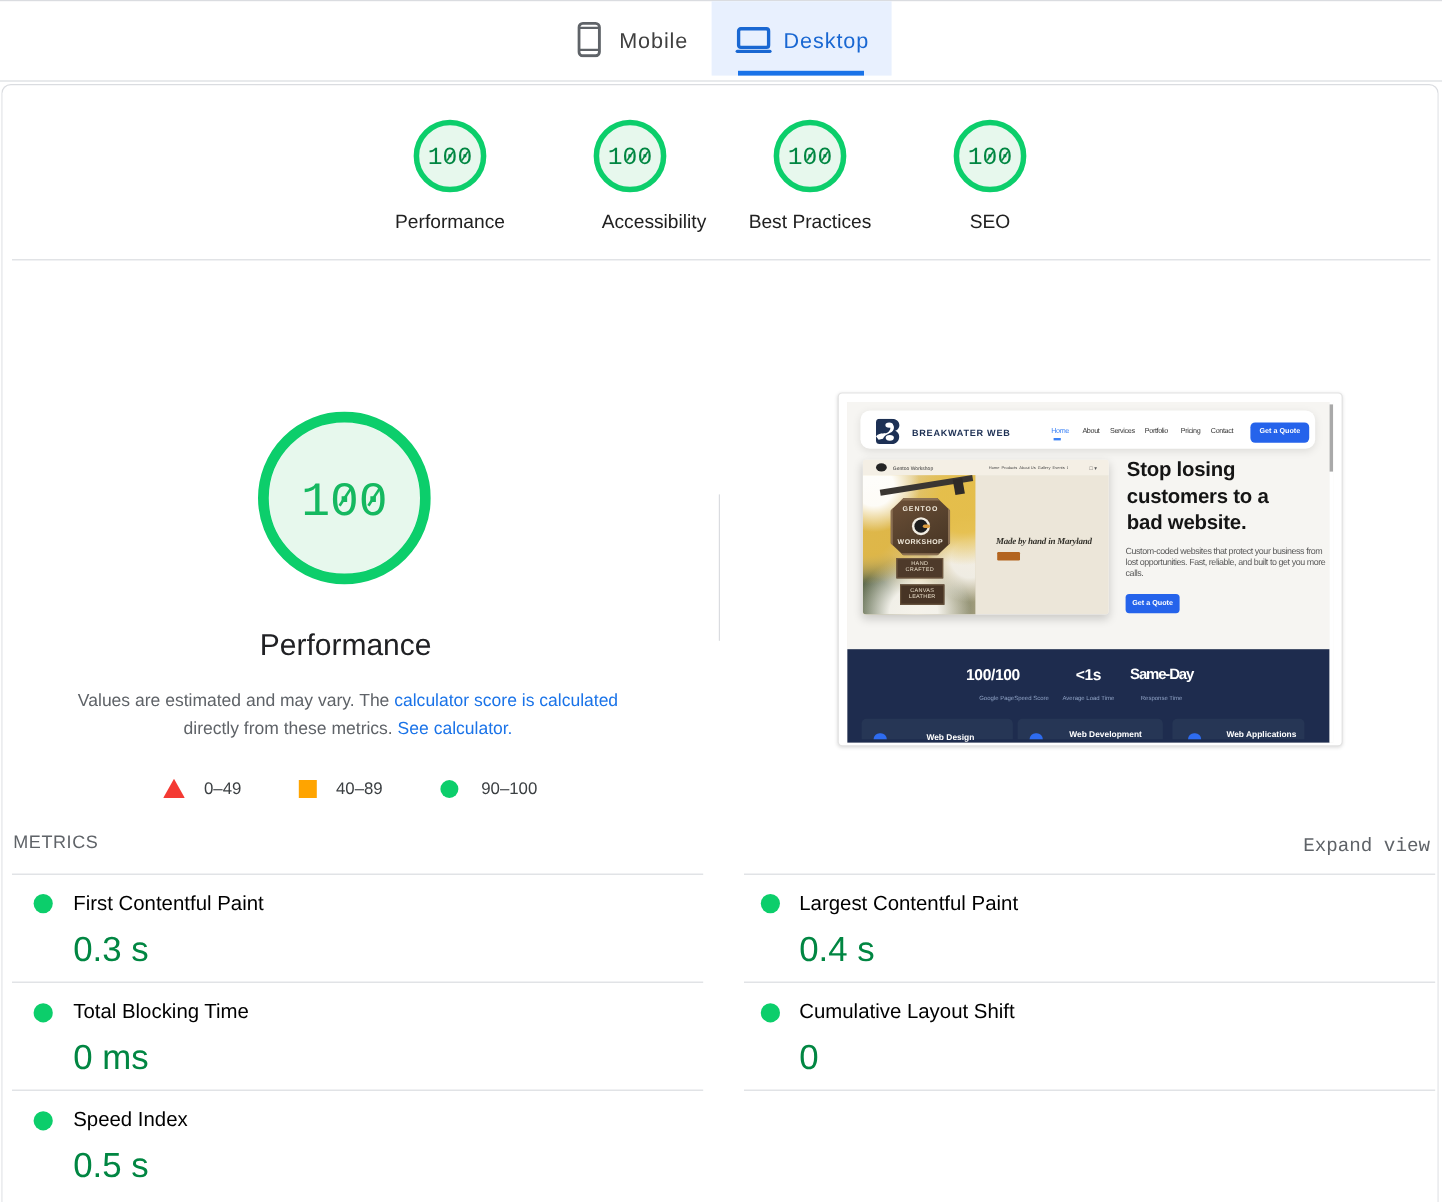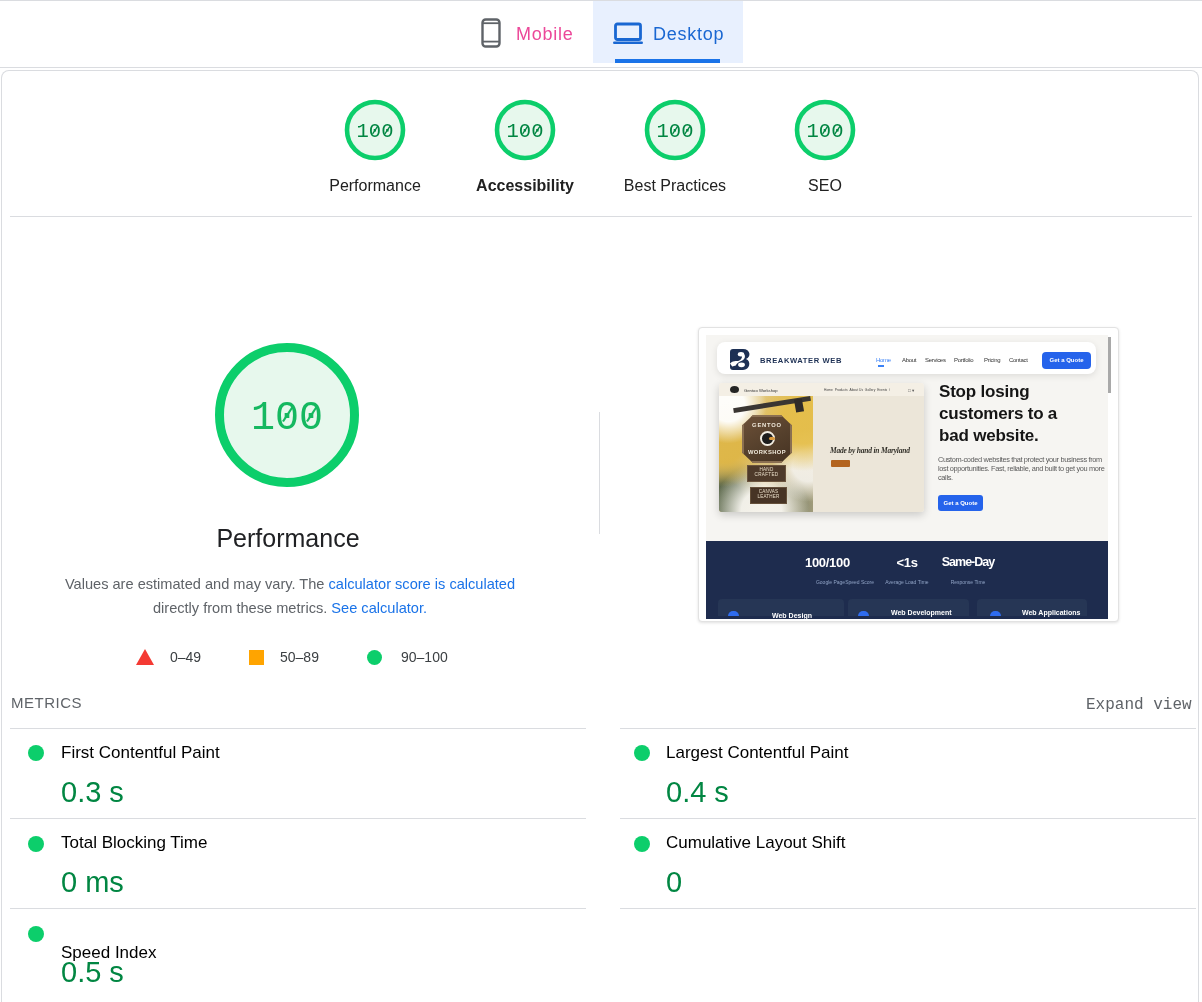--- a/index.html
+++ b/index.html
@@ -7,21 +7,21 @@
   body { font-family:"Liberation Sans", sans-serif; }
   #page { position:relative; width:1202px; height:1002px; overflow:hidden; background:#fff; }
   .abs { position:absolute; }
 
   
   #topline { left:0; top:0; width:1202px; height:1px; background:#dadce0; }
   #tabborder { left:0; top:67px; width:1202px; height:1px; background:#dadce0; }
   #tab-desktop-bg { left:593px; top:1px; width:150px; height:62px; background:#e8f0fe; }
   #tab-underline { left:615px; top:59px; width:105px; height:4px; background:#1a73e8; }
   .tablabel { font-size:18px; letter-spacing:0.75px; }
-  #mobile-label { left:516px; top:24px; color:#ec4899; }
+  #mobile-label { left:516px; top:24px; color:#404040; }
   #desktop-label { left:653px; top:24px; color:#1967d2; }
 
   
   #card { left:1px; top:70px; width:1198px; height:960px; border:1px solid #dadce0; border-bottom:none; border-radius:8px 8px 0 0; background:#fff; }
 
   
   .scorelabel { font-size:16px; color:#212121; text-align:center; width:160px; }
 
   
   .hdiv { background:#dadce0; height:1px; }
@@ -90,21 +90,21 @@
     <line x1="40.9" y1="34.8" x2="45.9" y2="27.4" stroke="#018642" stroke-width="1.3"></line>
   </svg>
   <svg class="abs" style="left:794px; top:99px;" width="62" height="62" viewBox="0 0 62 62">
     <circle cx="31" cy="31" r="26" fill="#e7f8ed"></circle>
     <circle cx="31" cy="31" r="28" fill="none" stroke="#0cce6b" stroke-width="4.6"></circle>
     <text x="31" y="38" text-anchor="middle" font-family="Liberation Mono, monospace" font-size="20.5" fill="#018642">100</text>
     <line x1="28.6" y1="34.8" x2="33.6" y2="27.4" stroke="#018642" stroke-width="1.3"></line>
     <line x1="40.9" y1="34.8" x2="45.9" y2="27.4" stroke="#018642" stroke-width="1.3"></line>
   </svg>
   <div class="abs scorelabel" style="left:295px; top:177px;">Performance</div>
-  <div class="abs scorelabel" style="left:445px; top:177px;font-weight:bold;">Accessibility</div>
+  <div class="abs scorelabel" style="left:465px; top:177px;">Accessibility</div>
   <div class="abs scorelabel" style="left:595px; top:177px;">Best Practices</div>
   <div class="abs scorelabel" style="left:745px; top:177px;">SEO</div>
 
   <div class="abs hdiv" style="left:10px; top:216px; width:1182px;"></div>
 
   <svg class="abs" style="left:215px; top:343px;" width="144" height="144" viewBox="0 0 144 144">
     <circle cx="72" cy="72" r="63" fill="#e7f8ed"></circle>
     <circle cx="72" cy="72" r="67.5" fill="none" stroke="#0cce6b" stroke-width="9"></circle>
     <text x="72" y="86" text-anchor="middle" font-family="Liberation Mono, monospace" font-size="40" fill="#15b860">100</text>
     <line x1="68" y1="78.5" x2="77.5" y2="64" stroke="#15b860" stroke-width="2.2"></line>
@@ -112,21 +112,21 @@
   </svg>
 
   <div class="abs" id="perf-title">Performance</div>
   <div class="abs" id="perf-desc">Values are estimated and may vary. The <a>calculator score is calculated</a><br>directly from these metrics.&nbsp;<a>See calculator.</a></div>
 
   <svg class="abs" style="left:136px; top:649px;" width="18" height="17" viewBox="0 0 18 17">
     <path d="M9 0 L18 16 L0 16 Z" fill="#f43a33"></path>
   </svg>
   <div class="abs legend-label" style="left:170px; top:649px;">0–49</div>
   <div class="abs" style="left:249px; top:650px; width:15px; height:15px; background:#ffa400;"></div>
-  <div class="abs legend-label" style="left:280px; top:649px;">50–89</div>
+  <div class="abs legend-label" style="left:280px; top:649px;">40–89</div>
   <div class="abs" style="left:367px; top:650px; width:15px; height:15px; border-radius:50%; background:#0cce6b;"></div>
   <div class="abs legend-label" style="left:401px; top:649px;">90–100</div>
 
   <div class="abs" id="vdiv"></div>
 
   <div class="abs" id="thumb">
     <div id="shot">
 
       <div class="abs" style="left:0; top:0; width:402px; height:206px; background:#f6f5f2;"></div>
 
@@ -230,15 +230,15 @@
   <div class="abs mvalue" style="left:666px; top:778px;">0.4 s</div>
 
   <div class="abs mdot" style="left:28px; top:836px;"></div>
   <div class="abs mlabel" style="left:61px; top:834px;">Total Blocking Time</div>
   <div class="abs mvalue" style="left:61px; top:868px;">0 ms</div>
   <div class="abs mdot" style="left:634px; top:836px;"></div>
   <div class="abs mlabel" style="left:666px; top:834px;">Cumulative Layout Shift</div>
   <div class="abs mvalue" style="left:666px; top:868px;">0</div>
 
   <div class="abs mdot" style="left:28px; top:926px;"></div>
-  <div class="abs mlabel" style="left:61px; top:924px;margin-top:20px;">Speed Index</div>
+  <div class="abs mlabel" style="left:61px; top:924px;">Speed Index</div>
   <div class="abs mvalue" style="left:61px; top:958px;">0.5 s</div>
 </div>
 
 </body></html>

